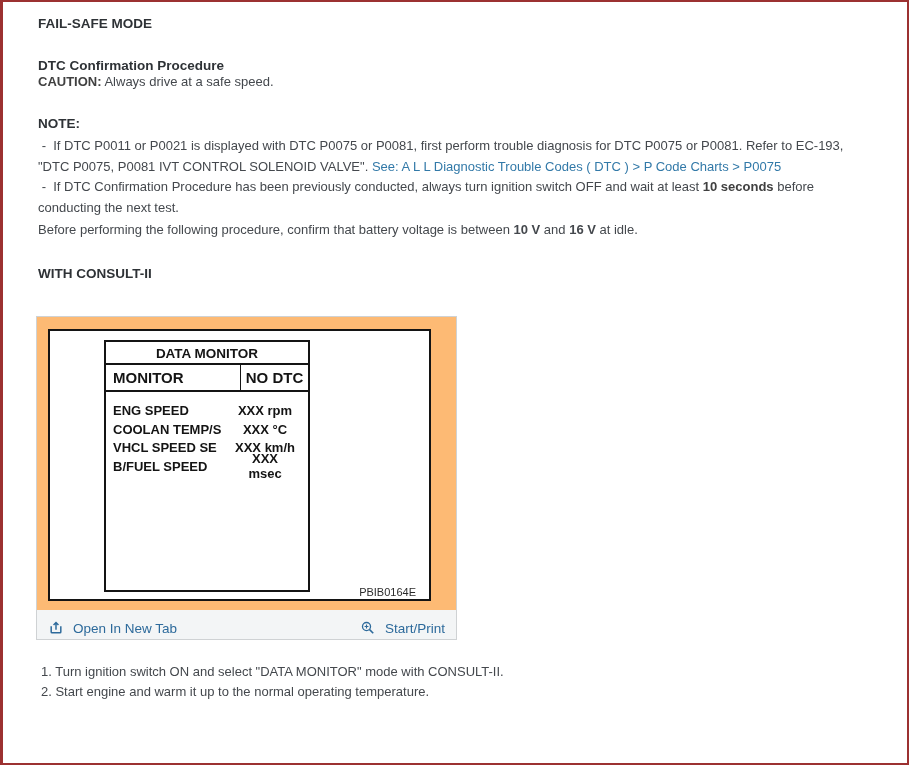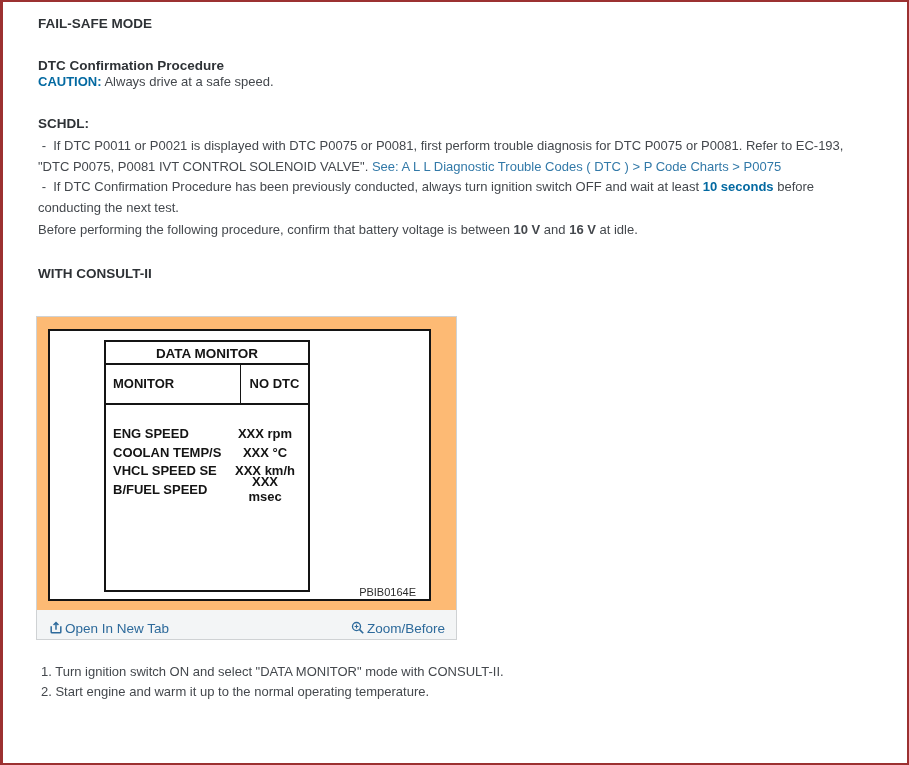--- a/index.html
+++ b/index.html
@@ -20,21 +20,21 @@
   .heading {
     font-weight: bold;
     font-size: 13.5px;
     color: #2e3236;
     line-height: 16px;
     margin: 0;
   }
   .mt-sect { margin-top: 26px; }
 
   .para { line-height: 16px; margin: 0; white-space: pre-wrap; }
-  .para b, .note-line b { color: #0369a1; }
+  .para b, .note-line b { color: #404040; }
 
   .note-line {
     line-height: 20.5px;
     white-space: pre-wrap;
     margin: 0;
   }
   .note-first { margin-top: 4px; }
 
   .link {
     color: #3279a8;
@@ -71,32 +71,32 @@
   .dm-title {
     height: 23px;
     line-height: 23px;
     text-align: center;
     font-weight: bold;
     font-size: 13.5px;
     border-bottom: 2px solid #141414;
   }
   .dm-cols {
     display: flex;
-    height: 40px;
+    height: 27px;
     border-bottom: 2px solid #141414;
     font-weight: bold;
-    font-size: 13px;
+    font-size: 15px;
   }
   .dm-col-monitor { flex: 1; padding-left: 7px; display: flex; align-items: center; }
   .dm-col-nodtc {
     width: 68px;
     border-left: 1px solid #141414;
     display: flex; align-items: center; justify-content: center;
   }
-  .dm-data { padding-top: 20px; }
+  .dm-data { padding-top: 10px; }
   .dm-row {
     display: flex;
     height: 18.5px;
     align-items: center;
     font-weight: bold;
     font-size: 13px;
   }
   .dm-row-label { padding-left: 7px; width: 128px; }
   .dm-row-value { flex: 1; text-align: center; padding-right: 12px; }
 
@@ -112,21 +112,21 @@
     display: flex;
     justify-content: space-between;
     align-items: center;
     height: 29px;
     background: #f3f5f6;
     padding: 0 11px 0 12px;
   }
   .figure-link {
     display: flex;
     align-items: flex-start;
-    gap: 2px;
+    gap: 10px;
     color: #2d6a9b;
     font-size: 13.5px;
     cursor: pointer;
     text-decoration: none;
     margin-top: 8px;
   }
   .figure-link svg { display: block; }
 
   
   .steps { margin: 22px 0 0 3px; }
@@ -136,21 +136,21 @@
 <body>
 
 <div class="content">
 
   <div class="heading">FAIL-SAFE MODE</div>
 
   <div class="heading mt-sect">DTC Confirmation Procedure</div>
 
   <p class="para mt-sect"><b>CAUTION:</b><span> Always drive at a safe speed.</span></p>
 
-  <div class="heading mt-sect">SCHDL:</div>
+  <div class="heading mt-sect">NOTE:</div>
   <div class="note-line note-first"> -  If DTC P0011 or P0021 is displayed with DTC P0075 or P0081, first perform trouble diagnosis for DTC P0075 or P0081. Refer to EC-193,</div>
   <div class="note-line"><span>"DTC P0075, P0081 IVT CONTROL SOLENOID VALVE". </span><a class="link">See: A L L Diagnostic Trouble Codes ( DTC ) &gt; P Code Charts &gt; P0075</a></div>
   <div class="note-line"><span> -  If DTC Confirmation Procedure has been previously conducted, always turn ignition switch OFF and wait at least </span><b>10 seconds</b><span> before</span></div>
   <div class="note-line">conducting the next test.</div>
 
   <div class="body-line"><span>Before performing the following procedure, confirm that battery voltage is between </span><b>10 V</b><span> and </span><b>16 V</b><span> at idle.</span></div>
 
   <div class="heading" style="margin-top:25px;">WITH CONSULT-II</div>
 
   <div class="figure-box">
@@ -195,21 +195,21 @@
         <span>Open In New Tab</span>
       </a>
       <a class="figure-link">
         <span>
             <svg width="14" height="14" viewBox="0 0 16 16">
               <circle cx="6.3" cy="6.3" r="4.6" fill="none" stroke="currentColor" stroke-width="1.5"></circle>
               <path d="M9.8 9.8 L14 14" stroke="currentColor" stroke-width="1.8"></path>
               <path d="M4.1 6.3 H8.5 M6.3 4.1 V8.5" stroke="currentColor" stroke-width="1.3"></path>
             </svg>
           </span>
-        <span>Zoom/Before</span>
+        <span>Start/Print</span>
       </a>
     </div>
   </div>
 
   <div class="steps">
     <div class="step">1. Turn ignition switch ON and select "DATA MONITOR" mode with CONSULT-II.</div>
     <div class="step">2. Start engine and warm it up to the normal operating temperature.</div>
   </div>
 
 </div>

